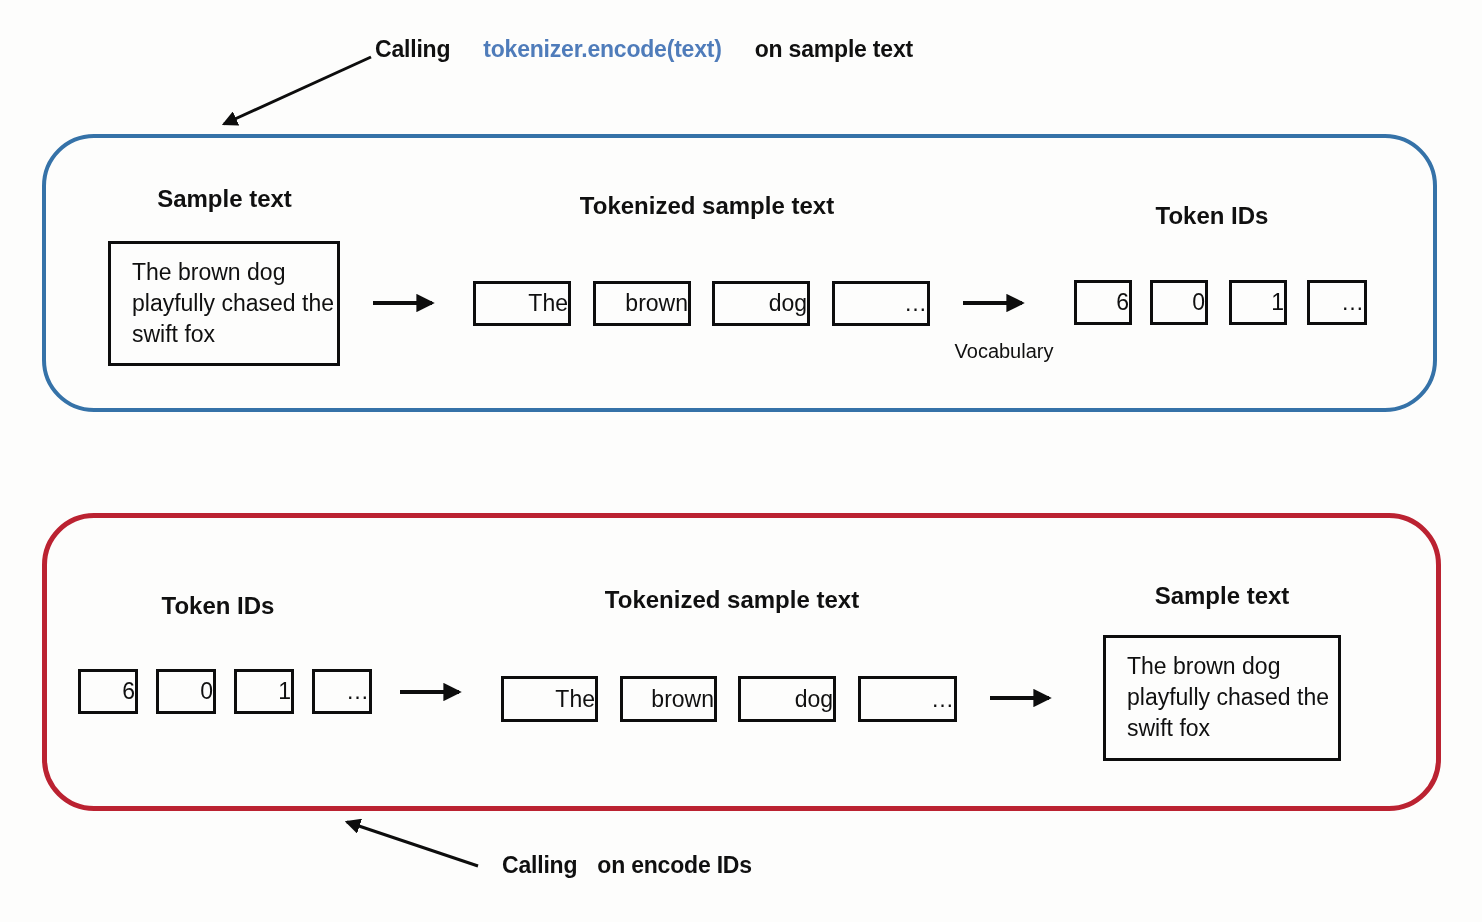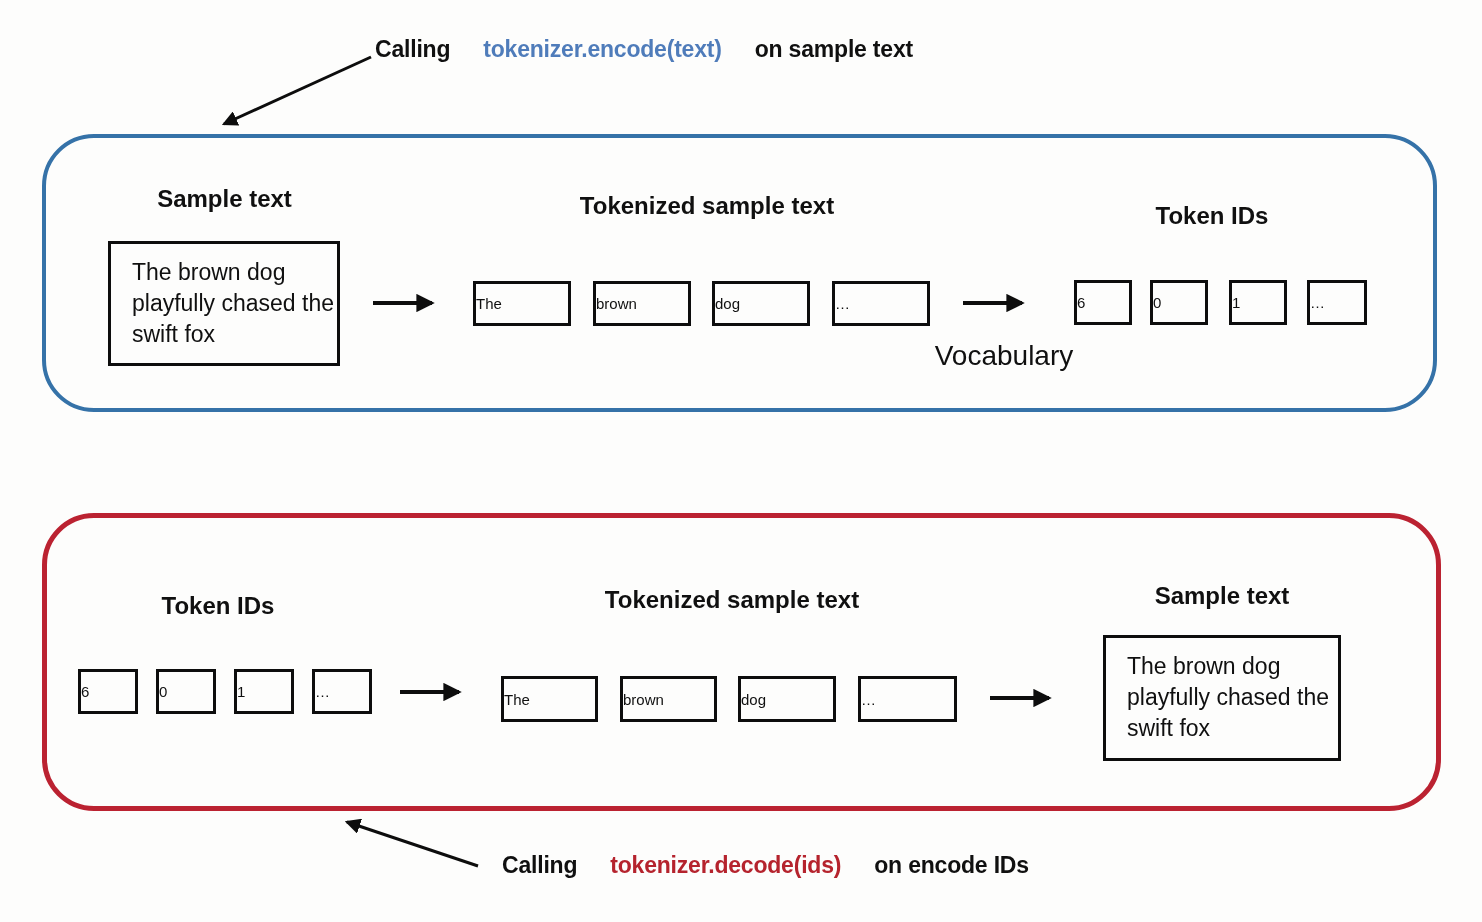--- a/index.html
+++ b/index.html
@@ -22,30 +22,30 @@
   .panel.red{border:5px solid #bb2231;}
   
   .hlabel{
     position:absolute;
     font-size:24px;font-weight:bold;
     text-align:center;
     white-space:nowrap;
   }
   .plain-label{
     position:absolute;
-    font-size:28px;font-weight:normal;
+    font-size:20px;font-weight:normal;
     text-align:center;
   }
   
   .tbox{
     position:absolute;
     box-sizing:border-box;
     border:3px solid #0d0d0d;
-    display:flex;align-items:center;justify-content:flex-start;
-    font-size:15px;
+    display:flex;align-items:center;justify-content:flex-end;
+    font-size:23px;
     background:#fdfdfc;
   }
   
   .sample-box{
     position:absolute;
     box-sizing:border-box;
     border:3px solid #0d0d0d;
     font-size:23px;line-height:31px;
     padding:13px 2px 0 21px;
     background:#fdfdfc;
@@ -141,21 +141,20 @@
     </div>
   <div class="tbox" style="left:858px;top:676px;width:99px;height:46px;">
       <span>…</span>
     </div>
 
   <div class="hlabel" style="left:1122px;top:582px;width:200px;">Sample text</div>
   <div class="sample-box" style="left:1103px;top:635px;width:238px;height:126px;">The brown dog playfully chased the swift fox</div>
 
   <div class="caption" style="left:502px;top:852px;">
     <span>Calling</span>
-    <span class="code-red">tokenizer.decode(ids)</span>
     <span>on encode IDs</span>
   </div>
 
   <svg class="arrow-layer" width="1482" height="922" viewBox="0 0 1482 922">
     <defs>
       <marker id="ah" viewBox="0 0 10 10" refX="8.5" refY="5" markerWidth="4.6" markerHeight="4.6" orient="auto-start-reverse">
         <path d="M0,0 L10,5 L0,10 z" fill="#0d0d0d"></path>
       </marker>
       <marker id="ah-small" viewBox="0 0 10 10" refX="8.5" refY="5" markerWidth="5.2" markerHeight="5.2" orient="auto-start-reverse">
         <path d="M0,0 L10,5 L0,10 z" fill="#0d0d0d"></path>

